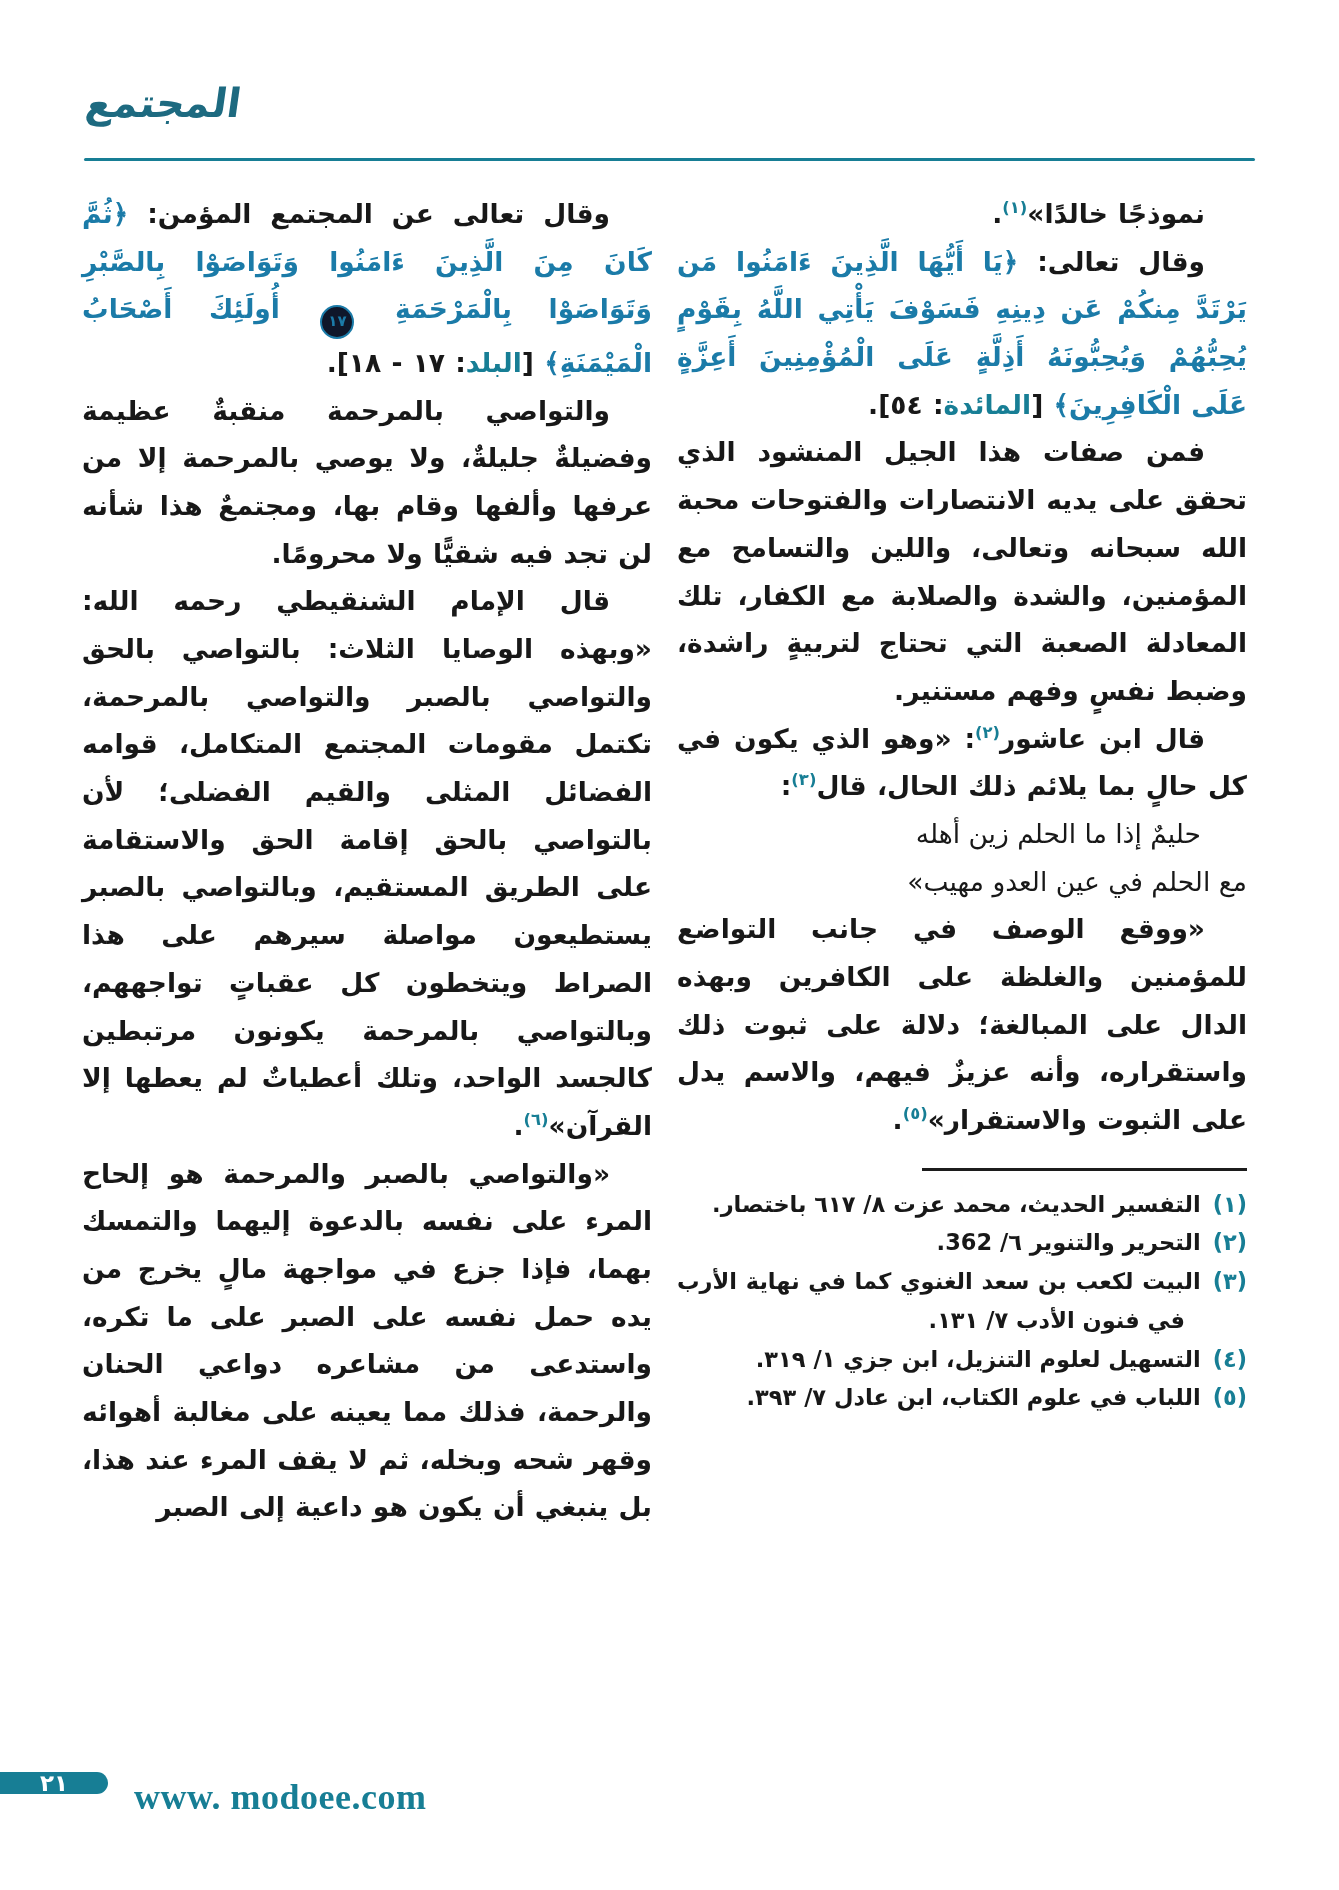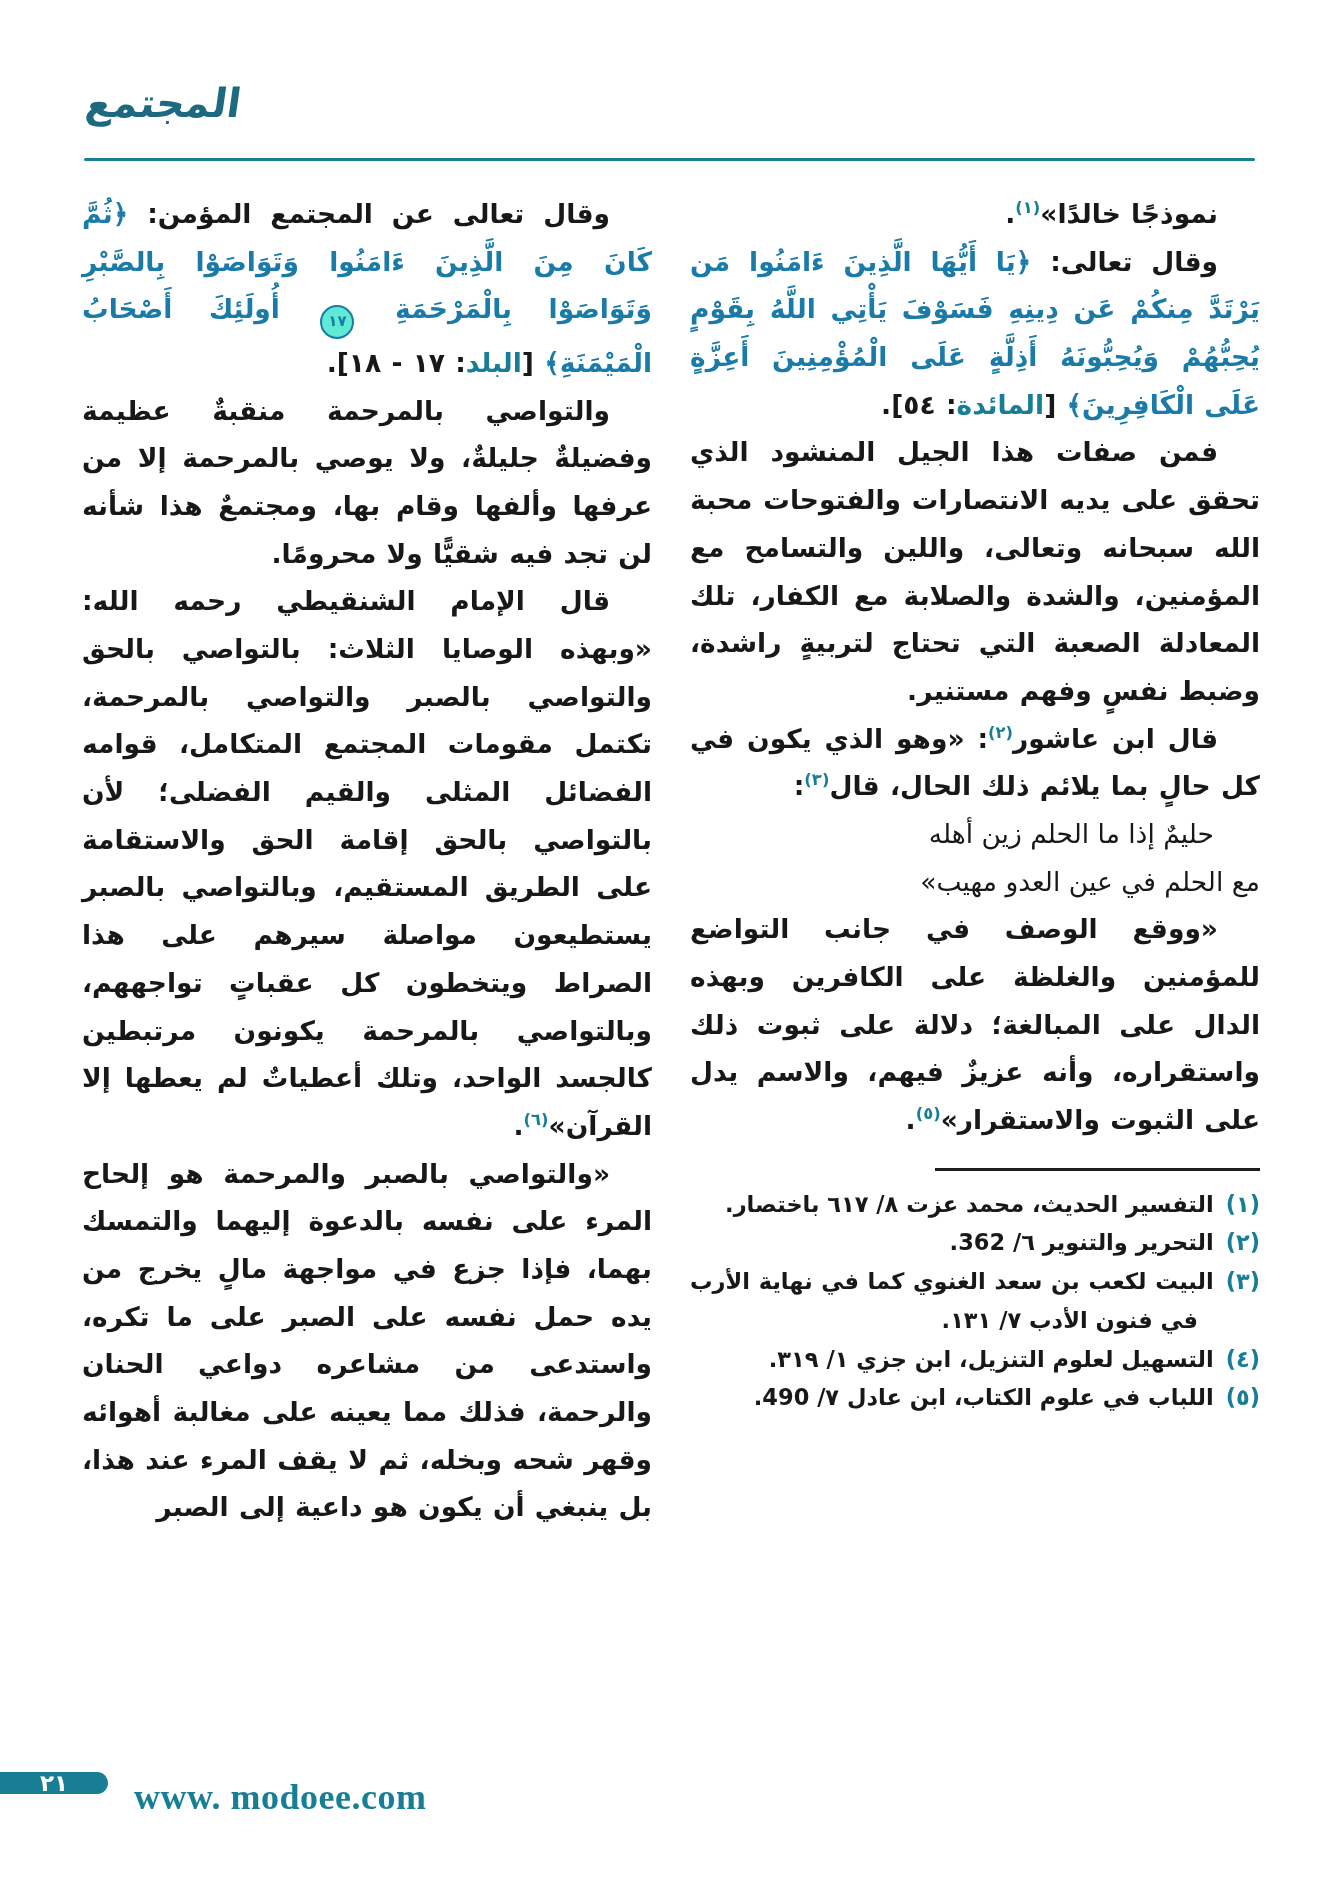--- a/index.html
+++ b/index.html
@@ -16,41 +16,41 @@
   }
   .logo {
     position:absolute; top:80px; left:86px; color:var(--logo);
     font-size:40px; font-weight:700; transform:skewX(-8deg); direction:rtl;
   }
   .header-rule {
     position:absolute; top:158px; left:84px; right:84px; height:3px;
     background:var(--accent); border-radius:2px;
   }
   .col { position:absolute; top:190px; width:570px; direction:rtl; }
-  .col-right { right:79px; }
+  .col-right { right:92px; }
   .col-left  { left:82px; }
   .para {
     font-size:26.5px; line-height:1.8; font-weight:700; color:var(--body-text);
     text-align:justify; text-indent:42px; word-spacing:1px;
   }
   .quran { color:var(--quran-text); }
   .ref-name { color:var(--accent); }
   .fnmark {
     color:var(--accent); font-size:0.62em; vertical-align:super; font-weight:700;
   }
   .verse-line {
     font-size:26.5px; line-height:1.8; font-weight:400; color:var(--body-text);
     text-align:right;
   }
   .verse-line.v1 { text-indent:46px; }
   .ayah-medallion {
     display:inline-flex; align-items:center; justify-content:center;
     width:34px; height:34px; border:2px solid var(--quran-text); border-radius:50%;
     font-size:15px; line-height:1; color:var(--quran-text); vertical-align:-8px;
-    margin:0 4px; background:#5eead4; text-indent:0;
+    margin:0 4px; background:#0f172a; text-indent:0;
   }
   .footnotes { margin-top:24px; }
   .fn-rule { width:57%; border-top:3px solid #1c1c1c; margin-bottom:14px; }
   .fn-rule.wide { width:72%; }
   .fn {
     font-size:22.5px; line-height:1.72; font-weight:700; color:var(--body-text);
     text-align:justify; padding-right:62px; text-indent:-62px;
   }
   .fn-num { color:var(--accent); margin-left:12px; }
   .page-tab {
@@ -87,21 +87,21 @@
 
 
     <p class="para"><span>«ووقع الوصف في جانب التواضع للمؤمنين والغلظة على الكافرين وبهذه الدال على المبالغة؛ دلالة على ثبوت ذلك واستقراره، وأنه عزيزٌ فيهم، والاسم يدل على الثبوت والاستقرار»</span><span class="fnmark">(٥)</span><span>.</span></p>
 
     <div class="footnotes">
       <div class="fn-rule"></div>
       <p class="fn"><span class="fn-num">(١)</span><span>التفسير الحديث، محمد عزت ٨/ ٦١٧ باختصار.</span></p>
       <p class="fn"><span class="fn-num">(٢)</span><span>التحرير والتنوير ٦/ 362.</span></p>
       <p class="fn"><span class="fn-num">(٣)</span><span>البيت لكعب بن سعد الغنوي كما في نهاية الأرب في فنون الأدب ٧/ ١٣١.</span></p>
       <p class="fn"><span class="fn-num">(٤)</span><span>التسهيل لعلوم التنزيل، ابن جزي ١/ ٣١٩.</span></p>
-      <p class="fn"><span class="fn-num">(٥)</span><span>اللباب في علوم الكتاب، ابن عادل ٧/ 490.</span></p>
+      <p class="fn"><span class="fn-num">(٥)</span><span>اللباب في علوم الكتاب، ابن عادل ٧/ ٣٩٣.</span></p>
     </div>
 
   </section>
 
   <section class="col col-left">
 
     <p class="para"><span>وقال تعالى عن المجتمع المؤمن: </span><span class="quran">﴿ثُمَّ كَانَ مِنَ الَّذِينَ ءَامَنُوا وَتَوَاصَوْا بِالصَّبْرِ وَتَوَاصَوْا بِالْمَرْحَمَةِ </span><span class="ayah-medallion">١٧</span><span class="quran"> أُولَئِكَ أَصْحَابُ الْمَيْمَنَةِ﴾</span><span> [</span><span class="ref-name">البلد</span><span>: ١٧ - ١٨].</span></p>
 
     <p class="para">والتواصي بالمرحمة منقبةٌ عظيمة وفضيلةٌ جليلةٌ، ولا يوصي بالمرحمة إلا من عرفها وألفها وقام بها، ومجتمعٌ هذا شأنه لن تجد فيه شقيًّا ولا محرومًا.</p>
 

